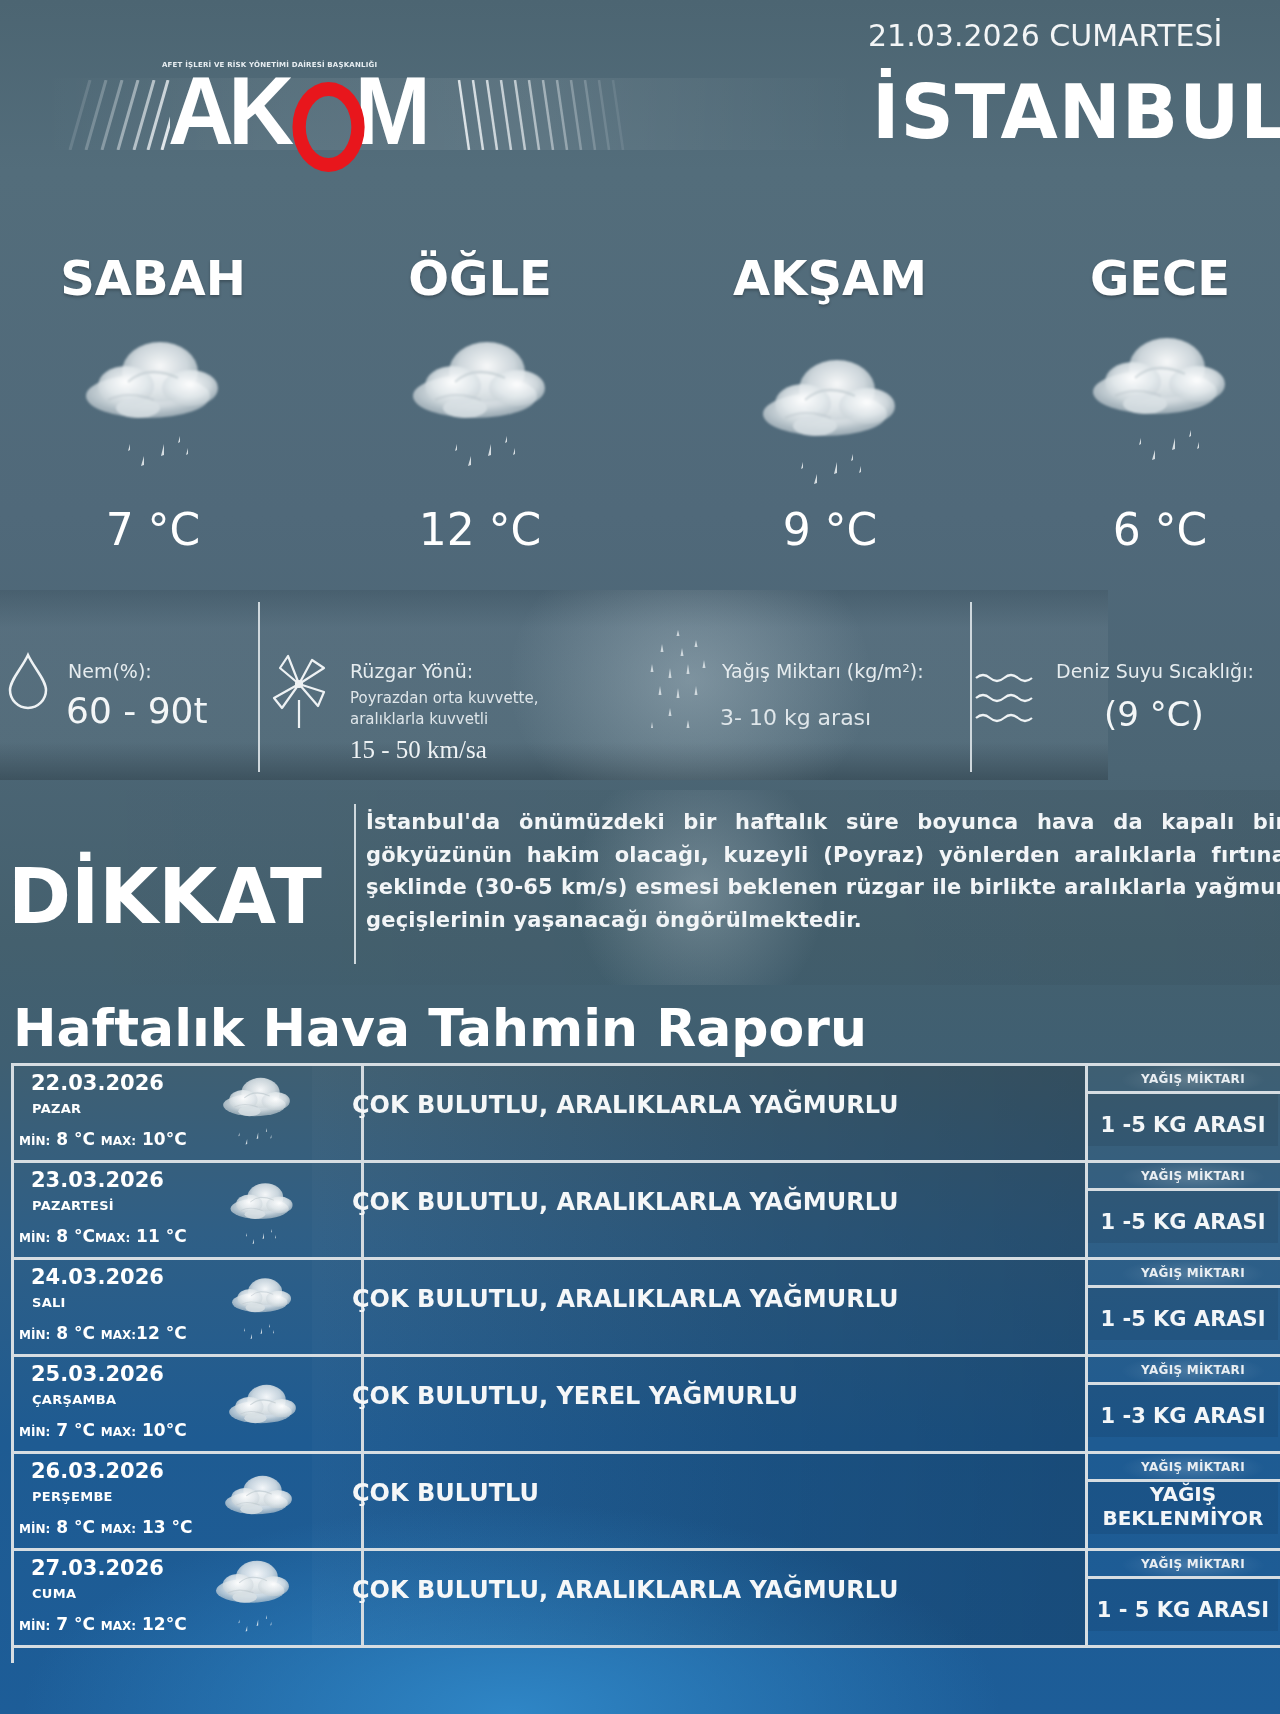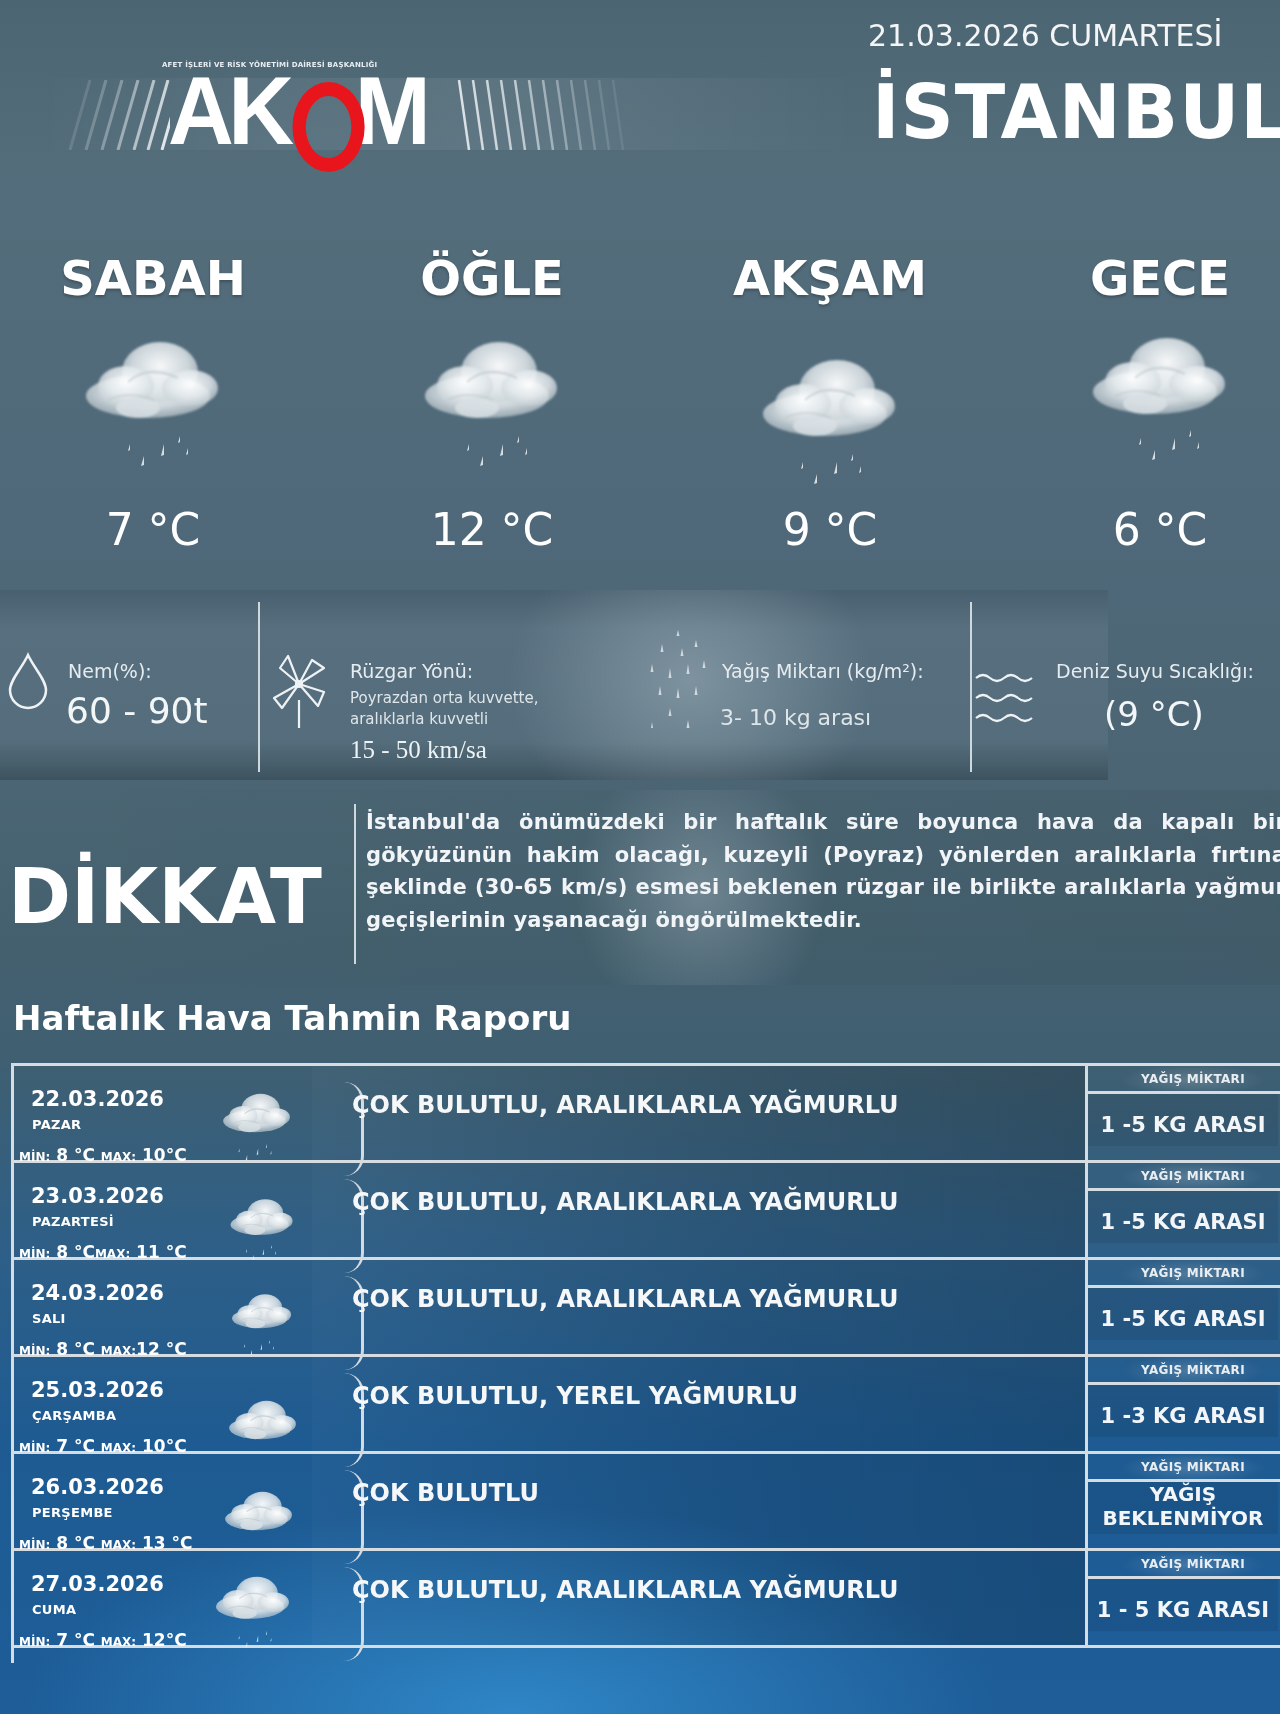--- a/index.html
+++ b/index.html
@@ -82,32 +82,31 @@
   }
   .dikkat-bar { position: absolute; left: 354px; top: 14px; width: 2px; height: 160px; background: #cfd8dd; }
   .dikkat-text {
     position: absolute; left: 366px; top: 16px; width: 920px; font-size: 21px; line-height: 32.5px;
     font-weight: bold; color: #f2f5f7; text-align: justify; white-space: normal;
     font-family: "DejaVu Sans", sans-serif; letter-spacing: 0.2px;
   }
 
   
   .weekly-title {
-    position: absolute; left: 13px; top: 998px; font-size: 34px; font-weight: bold;
+    position: absolute; left: 13px; top: 998px; font-size: 52px; font-weight: bold;
     font-family: "DejaVu Sans", sans-serif; letter-spacing: 0px;
   }
   .table {
     position: absolute; left: 11px; top: 1063px; width: 1280px; height: 600px;
     border-top: 3px solid #d6dde2; border-left: 3px solid #d6dde2;
   }
   .row { position: absolute; left: 0; width: 1280px; height: 97px; border-bottom: 3px solid #d6dde2; }
   .cell-day {
-    position: absolute; left: 0; top: 16px; width: 350px; height: 94px;
+    position: absolute; left: 0; top: 0; width: 350px; height: 94px;
     border-right: 3px solid #d6dde2;
-    border-radius: 20px;
   }
   .cell-desc {
     position: absolute; left: 298px; top: 0; width: 776px; height: 94px;
     border-right: 3px solid #d6dde2;
     background: linear-gradient(90deg, rgba(255,255,255,0.02) 0%, rgba(0,0,0,0.12) 60%, rgba(0,0,0,0.18) 100%);
   }
   .cell-rain { position: absolute; left: 1074px; top: 0; width: 210px; height: 94px; }
   .rain-head {
     position: absolute; left: 0; top: 0; width: 210px; height: 28px; border-bottom: 3px solid #d6dde2;
     background: radial-gradient(ellipse 90px 20px at 105px 14px, rgba(255,255,255,0.18), rgba(255,255,255,0) 80%);
@@ -208,21 +207,21 @@
     <div class="icon">
       <svg width="170" height="100" style="position:absolute;left:0;top:0">
           <use href="#cloud"></use>
         </svg>
       <svg width="80" height="40" style="position:absolute;left:52px;top:100px">
           <use href="#drops"></use>
         </svg>
     </div>
     <div class="temp">7 °C</div>
   </div>
-  <div class="period" style="left:372px">
+  <div class="period" style="left:360px">
     <div class="name">ÖĞLE</div>
     <div class="icon">
       <svg width="170" height="100" style="position:absolute;left:0;top:0">
           <use href="#cloud"></use>
         </svg>
       <svg width="80" height="40" style="position:absolute;left:52px;top:100px">
           <use href="#drops"></use>
         </svg>
     </div>
     <div class="temp">12 °C</div>

